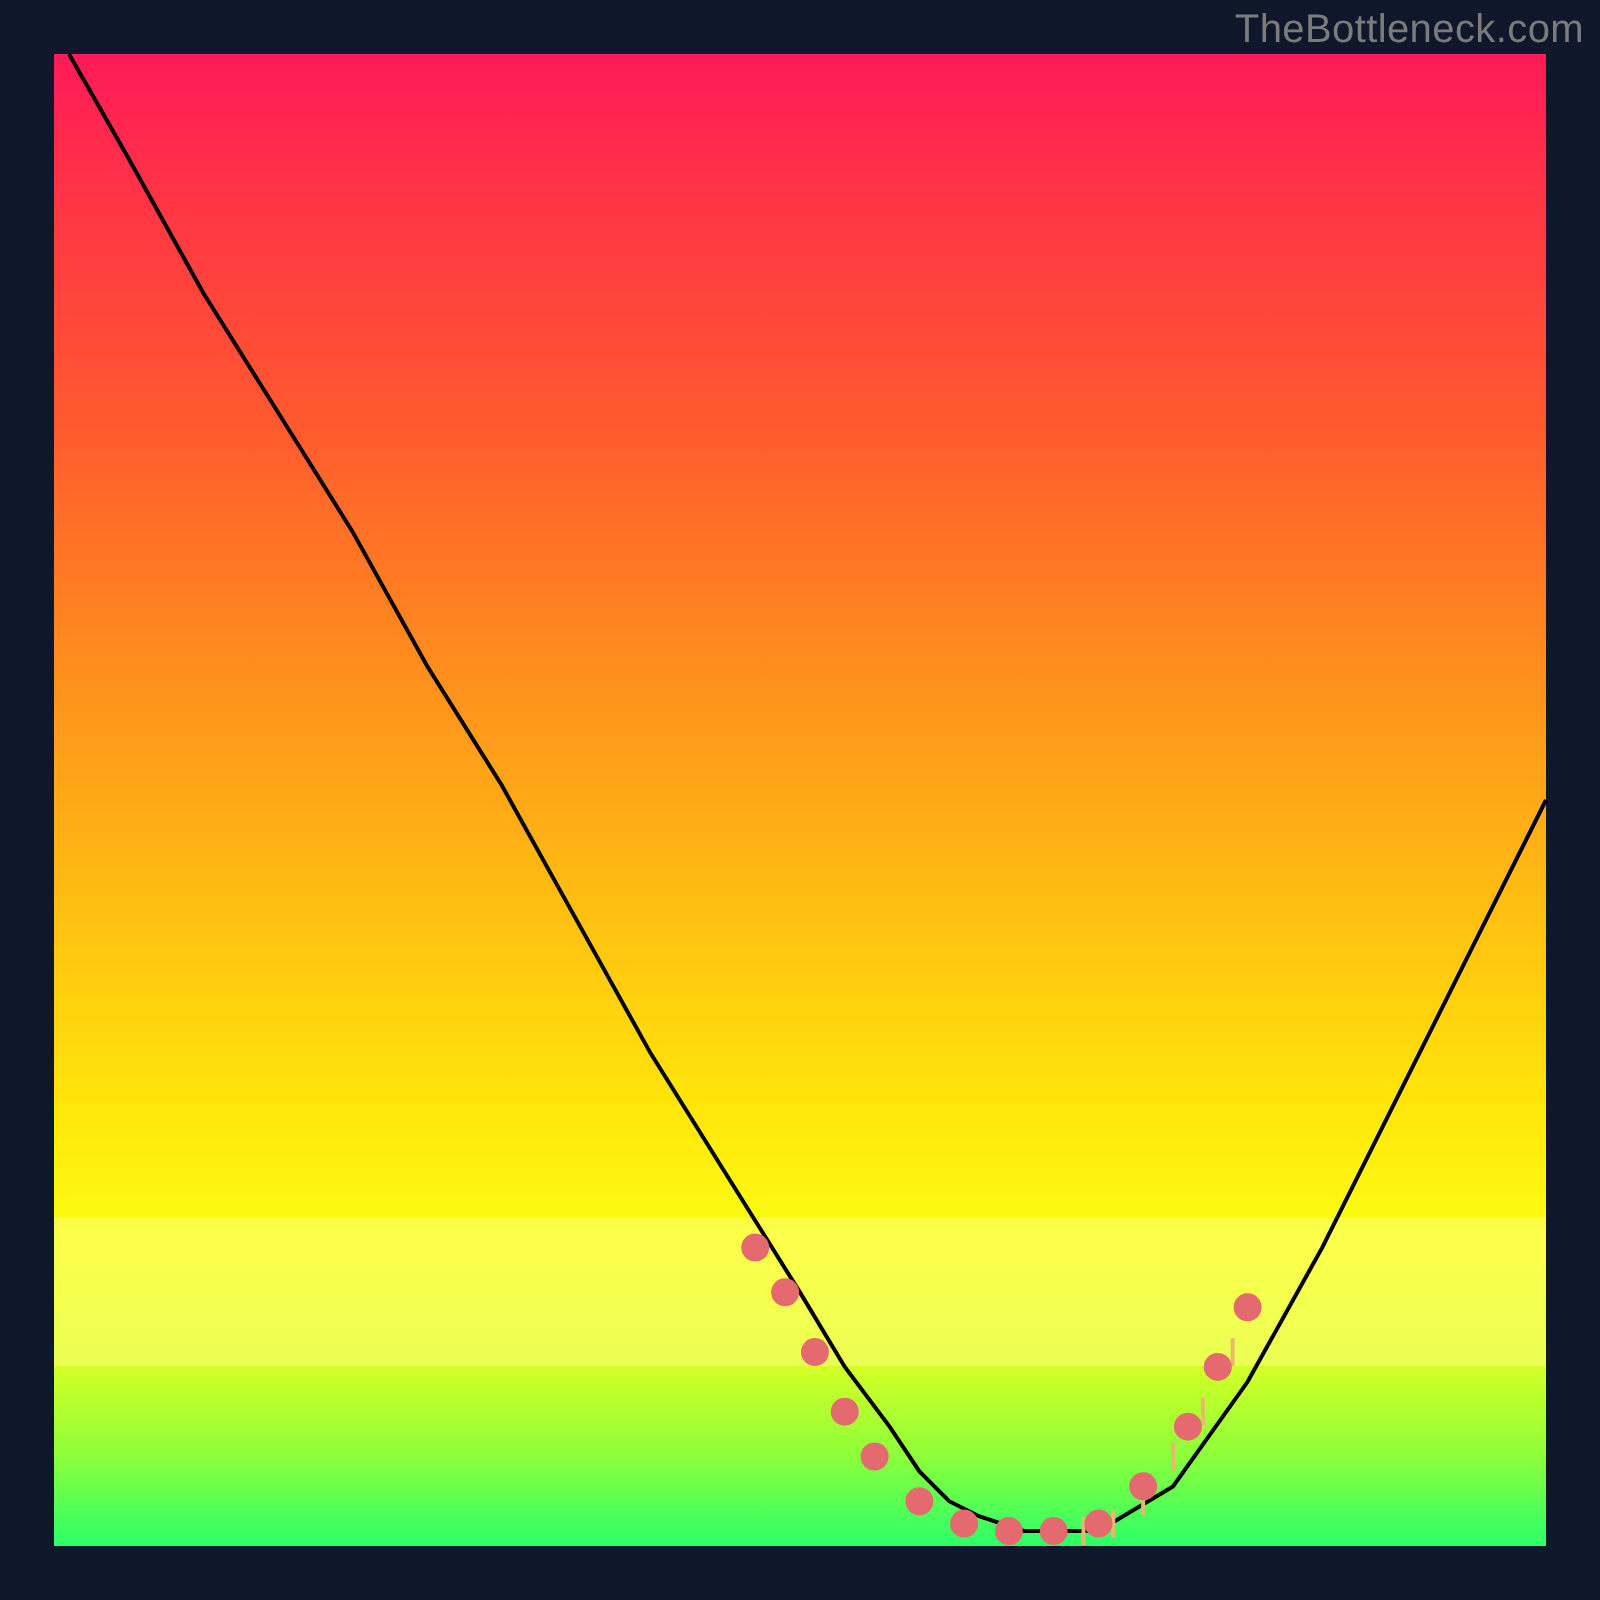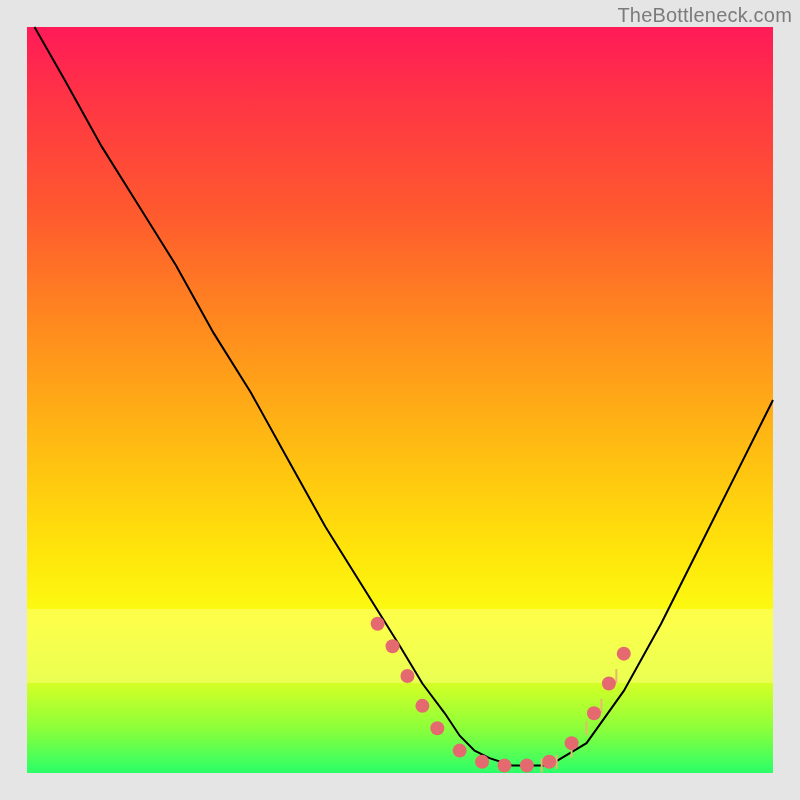--- a/index.html
+++ b/index.html
@@ -8,21 +8,21 @@
     width: 800px;
     height: 800px;
     background: #000;
     overflow: hidden;
     font-family: Arial, Helvetica, sans-serif;
   }
   .frame {
     position: relative;
     width: 800px;
     height: 800px;
-    background: #e5e5e5;
+    background: #0f172a;
   }
   .plot-area {
     position: absolute;
     left: 27px;
     top: 27px;
     width: 746px;
     height: 746px;
     
     background: linear-gradient(
       to bottom,

